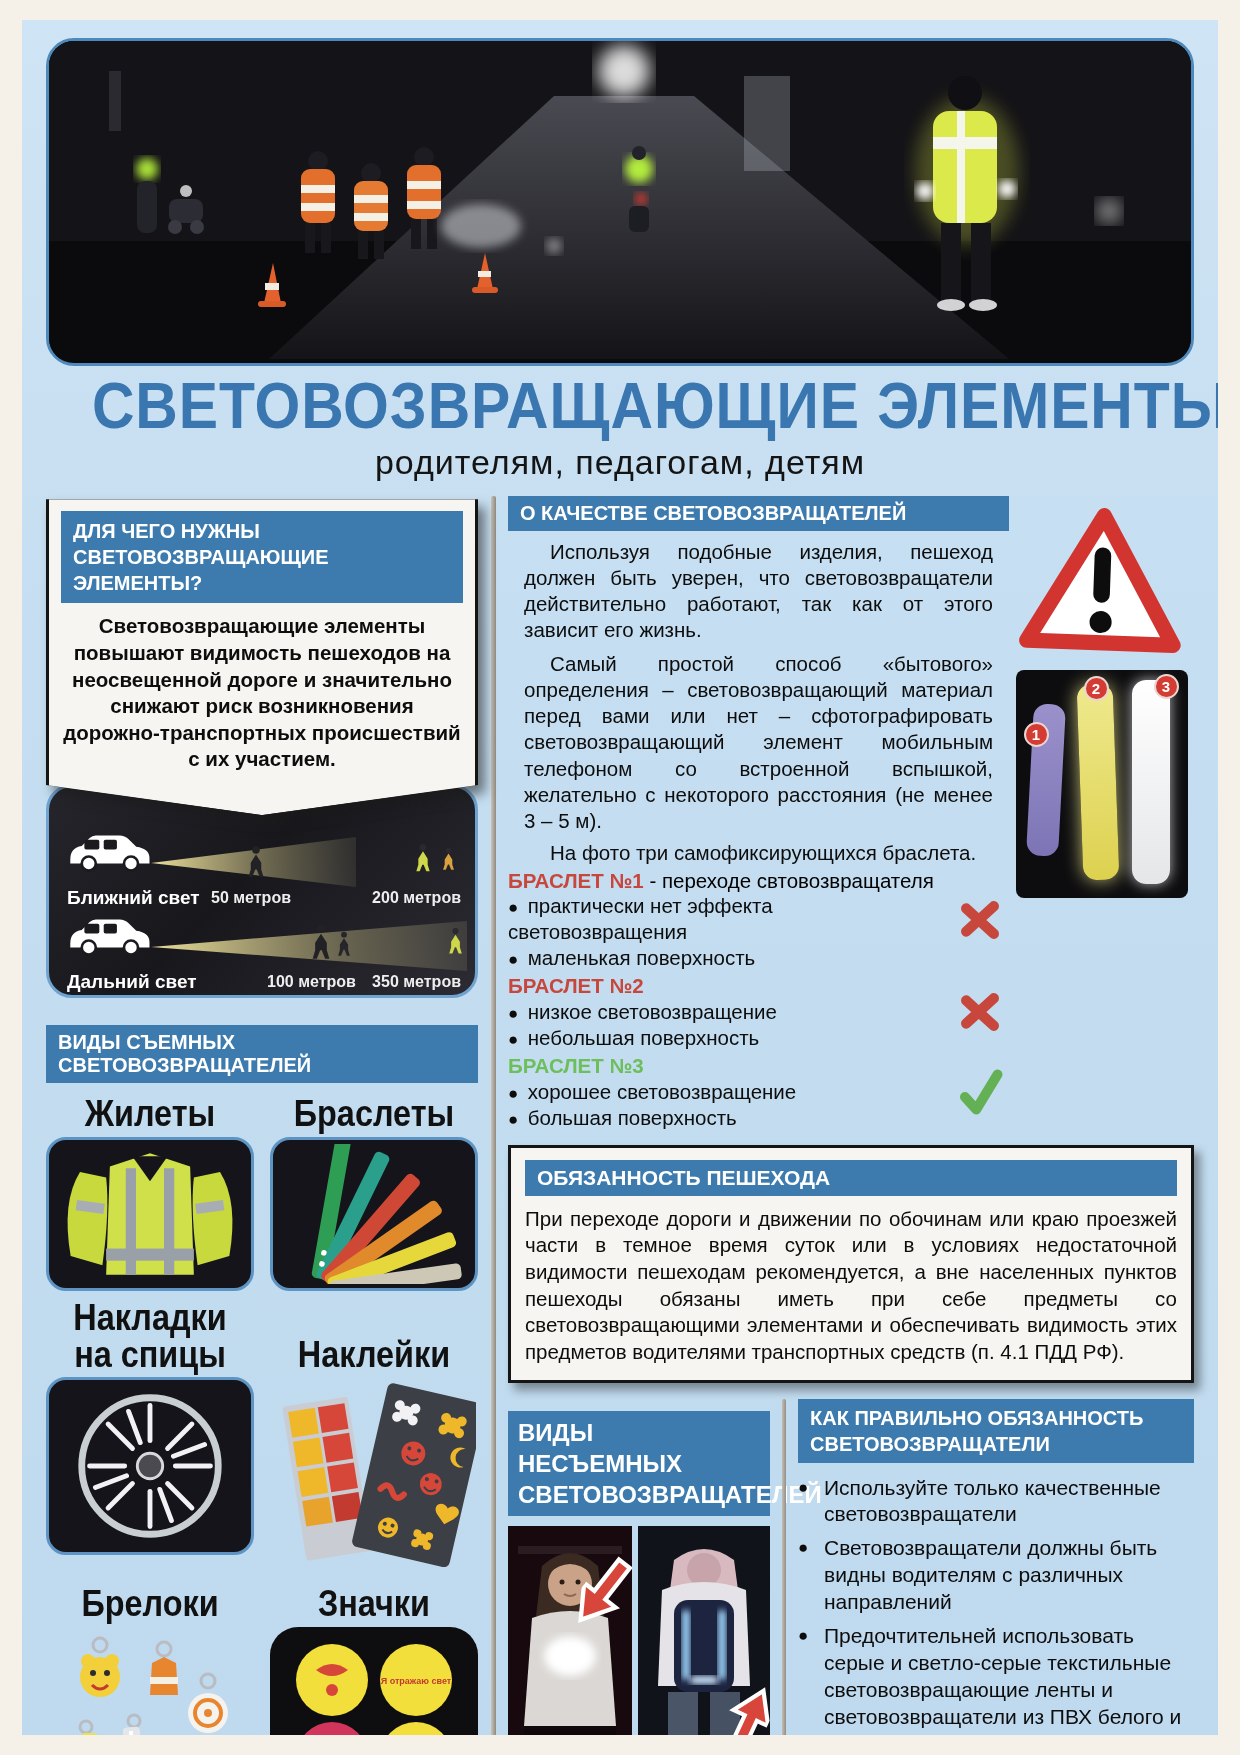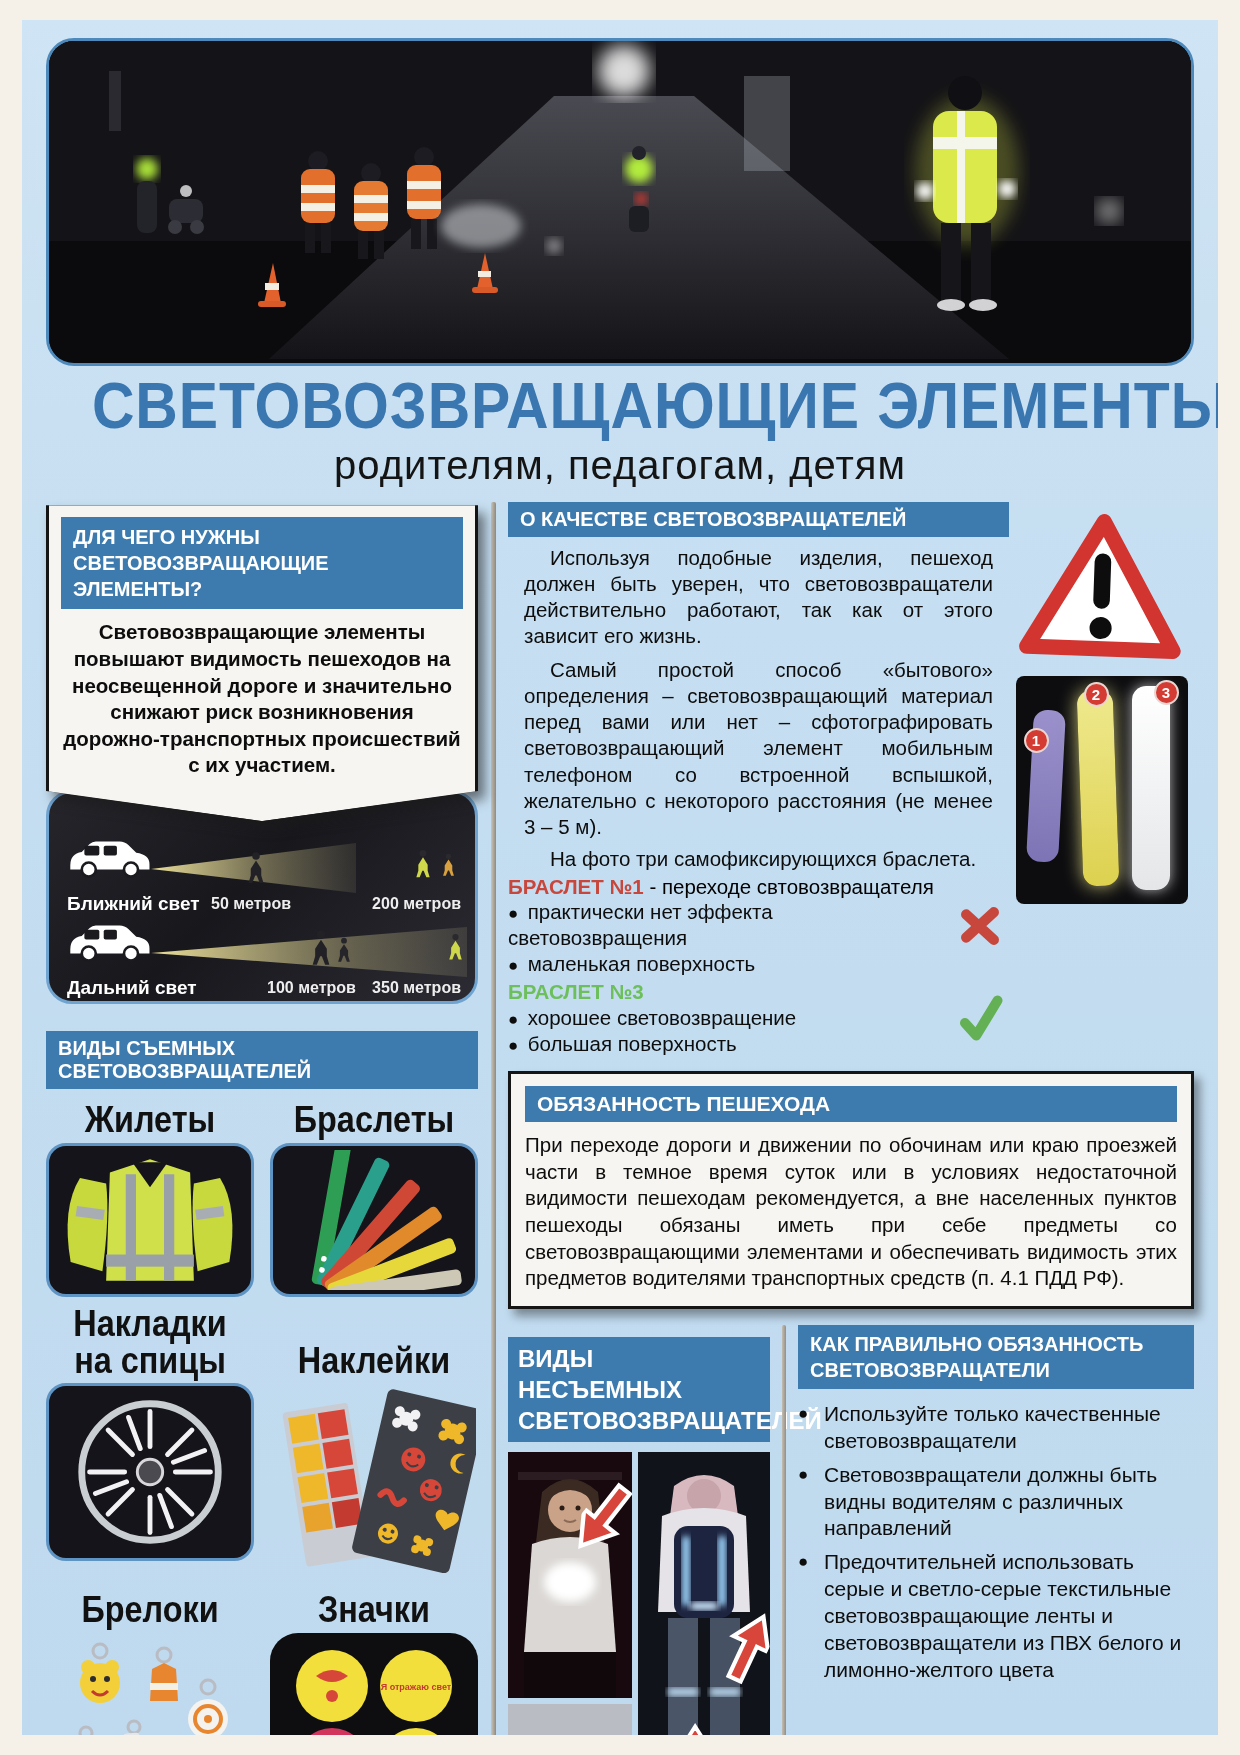--- a/index.html
+++ b/index.html
@@ -7,21 +7,21 @@
   .poster{position:absolute;left:22px;top:20px;width:1196px;height:1715px;box-sizing:border-box;
     background:linear-gradient(180deg,#cfe4f4 0%,#c5def1 35%,#bfd9ee 100%);padding:18px 24px;overflow:hidden;}
 
   
   .hero{height:322px;border-radius:28px;border:3px solid #4d89ba;background:#0b0b0e;position:relative;overflow:hidden;}
   .hero svg{position:absolute;left:0;top:0;}
 
   
   .title{margin-top:8px;text-align:center;font-weight:bold;font-size:64px;line-height:1.02;color:#3a77b0;
     transform:scaleX(.92);letter-spacing:1px;white-space:nowrap;}
-  .subtitle{text-align:center;font-size:40px;color:#141414;margin-top:4px;letter-spacing:1px;}
+  .subtitle{text-align:center;font-size:34px;color:#141414;margin-top:4px;letter-spacing:1px;}
 
   
   .main{display:grid;grid-template-columns:432px 6px 1fr;column-gap:12px;margin-top:14px;align-items:start;}
   .vdiv{width:5px;height:100%;background:linear-gradient(to right,#cbc5ba,#8f897f);border-radius:2px;justify-self:center;}
 
   .bar{background:#3d7bae;color:#fff;font-weight:bold;}
   .bar .ln{display:block;}
 
   
   .why-wrap{filter:drop-shadow(7px 8px 6px rgba(25,25,25,.55));position:relative;z-index:2;}
@@ -509,20 +509,32 @@
               <div class="bpoint">практически нет эффекта световозвращения</div>
               <div class="bpoint">маленькая поверхность</div>
             </div>
             <div class="verdict">
               <svg width="46" height="46" viewBox="0 0 40 40">
                   <path d="M8 10 L32 32 M32 8 L8 30" stroke="#c8473c" stroke-width="9" stroke-linecap="round" fill="none"></path>
                 </svg>
             </div>
           </div>
 
+          <div class="bgroup">
+            <div class="bg-text">
+              <div class="bname-line"><span class="bname red">БРАСЛЕТ №2</span></div>
+              <div class="bpoint">низкое световозвращение</div>
+              <div class="bpoint">небольшая поверхность</div>
+            </div>
+            <div class="verdict">
+              <svg width="46" height="46" viewBox="0 0 40 40">
+                  <path d="M8 10 L32 32 M32 8 L8 30" stroke="#c8473c" stroke-width="9" stroke-linecap="round" fill="none"></path>
+                </svg>
+            </div>
+          </div>
 
           <div class="bgroup">
             <div class="bg-text">
               <div class="bname-line"><span class="bname green">БРАСЛЕТ №3</span></div>
               <div class="bpoint">хорошее световозвращение</div>
               <div class="bpoint">большая поверхность</div>
             </div>
             <div class="verdict">
               <svg width="50" height="50" viewBox="0 0 40 40">
                   <path d="M8 24 L17 34 L34 6" stroke="#64b054" stroke-width="8" stroke-linecap="round" stroke-linejoin="round" fill="none"></path>

